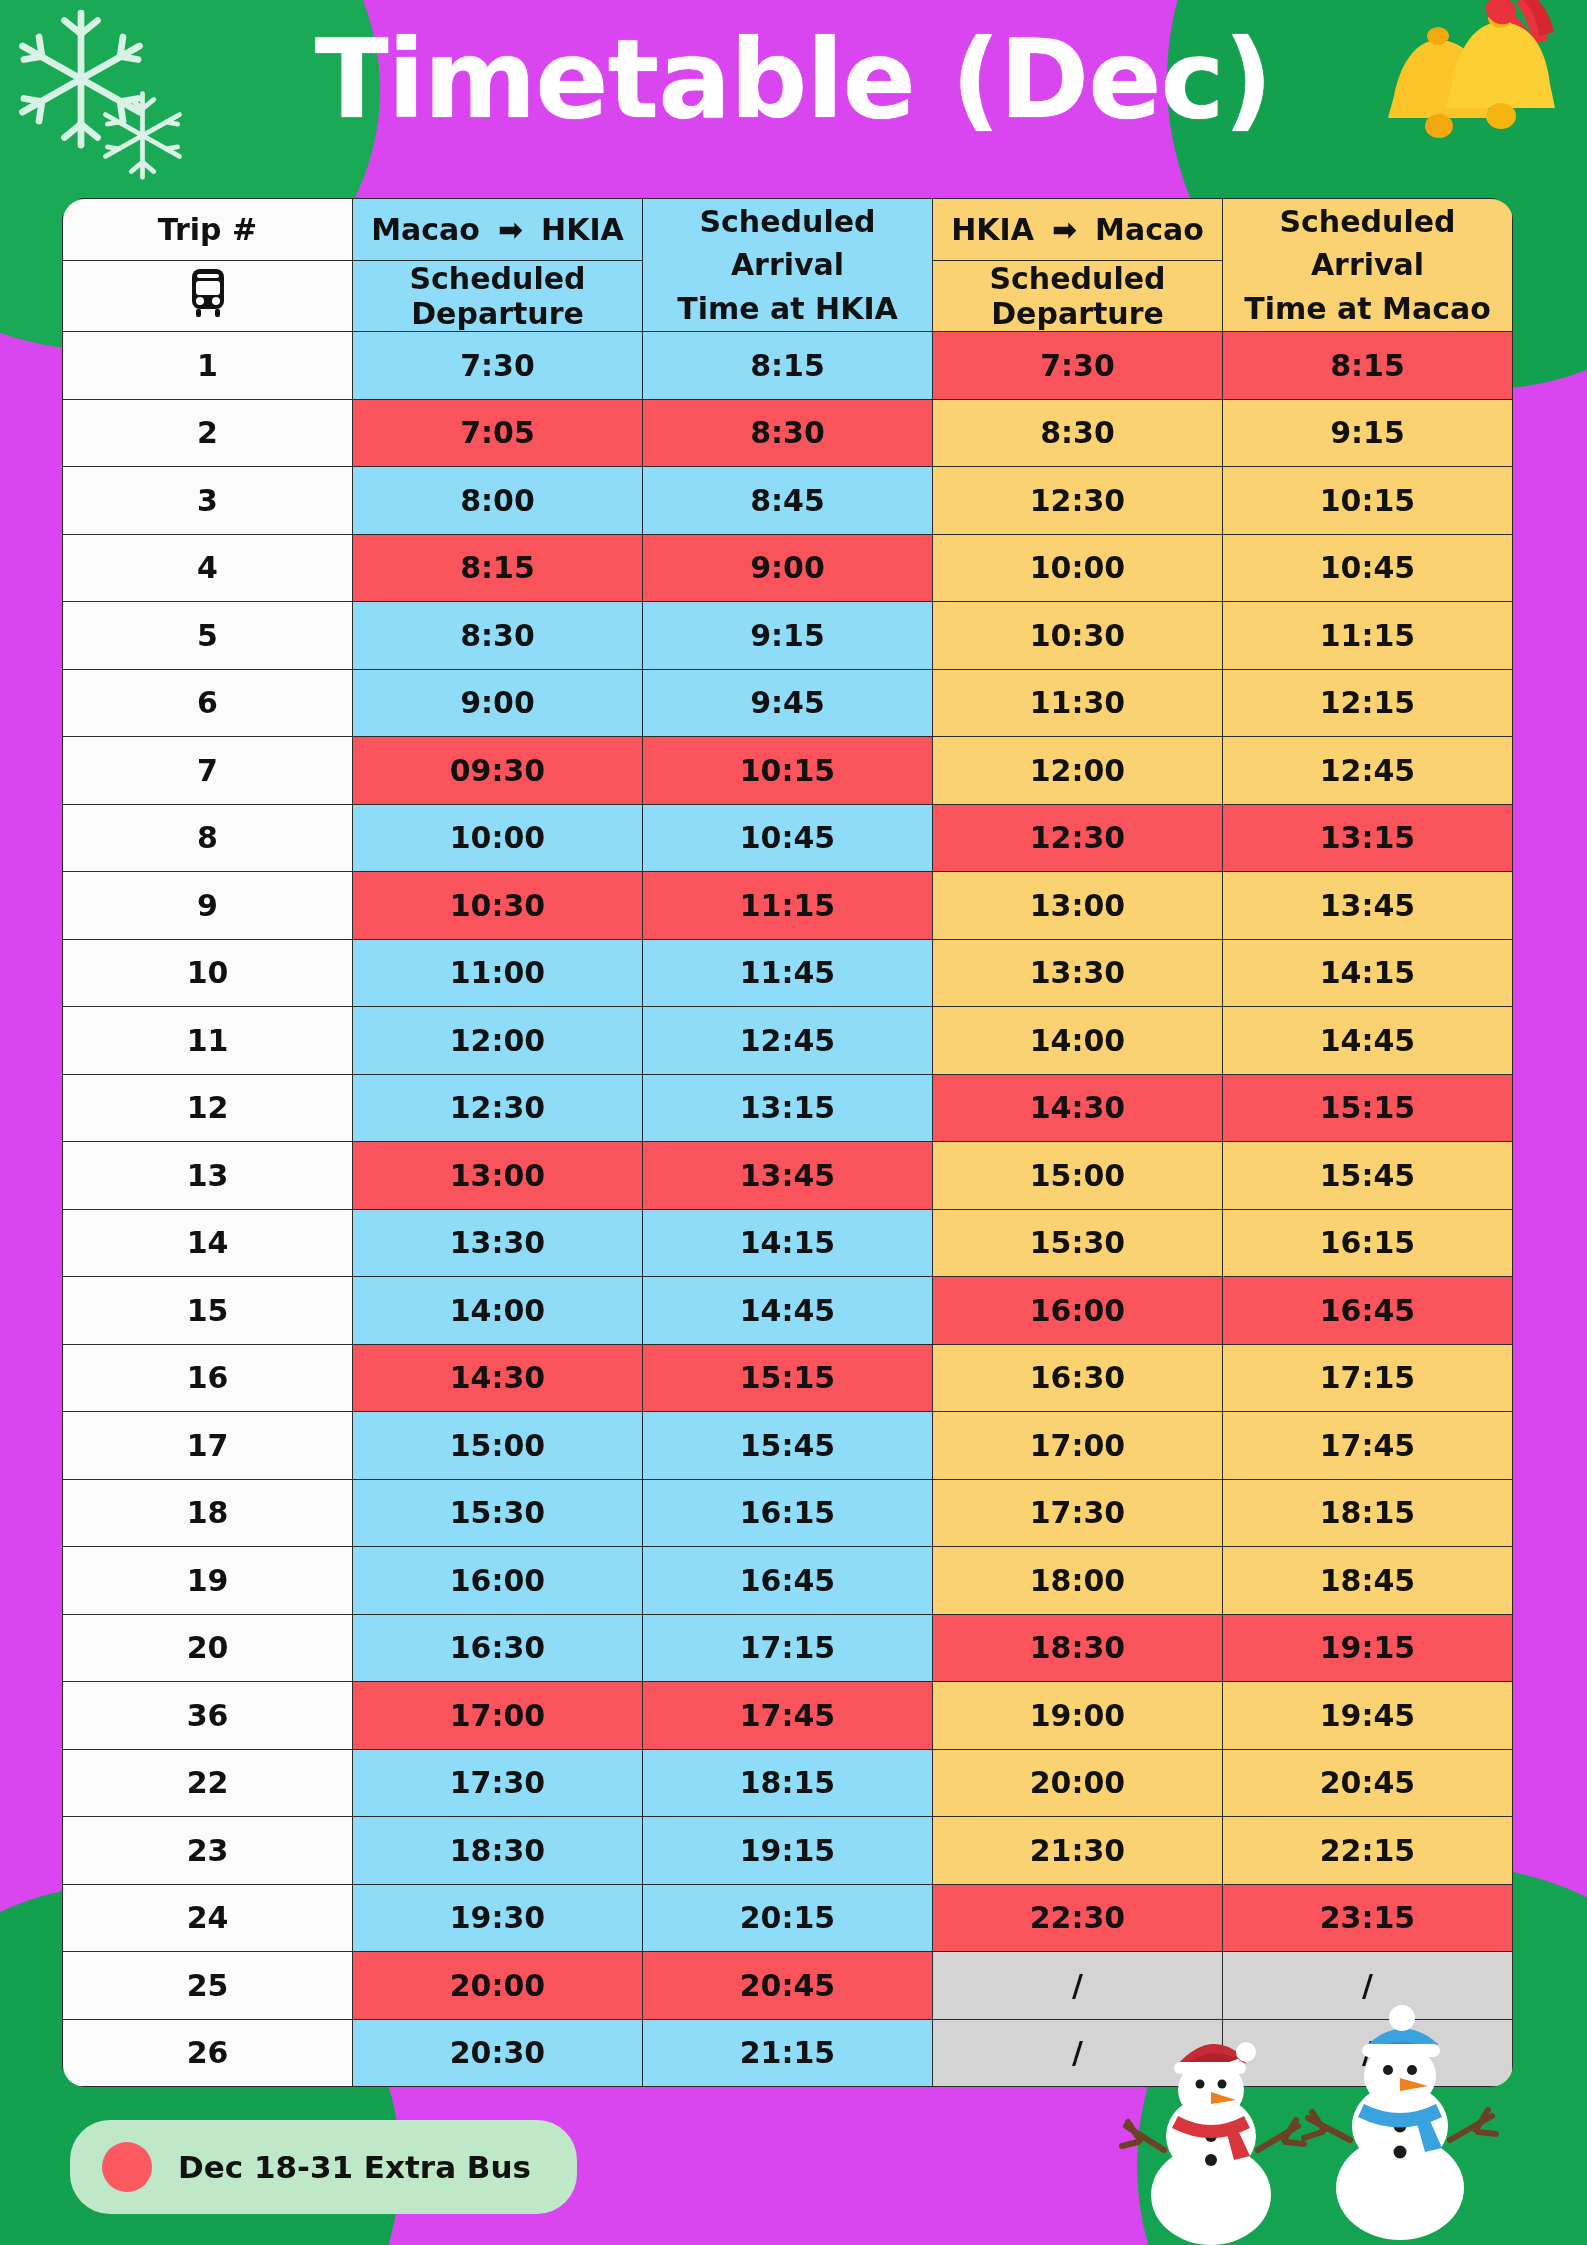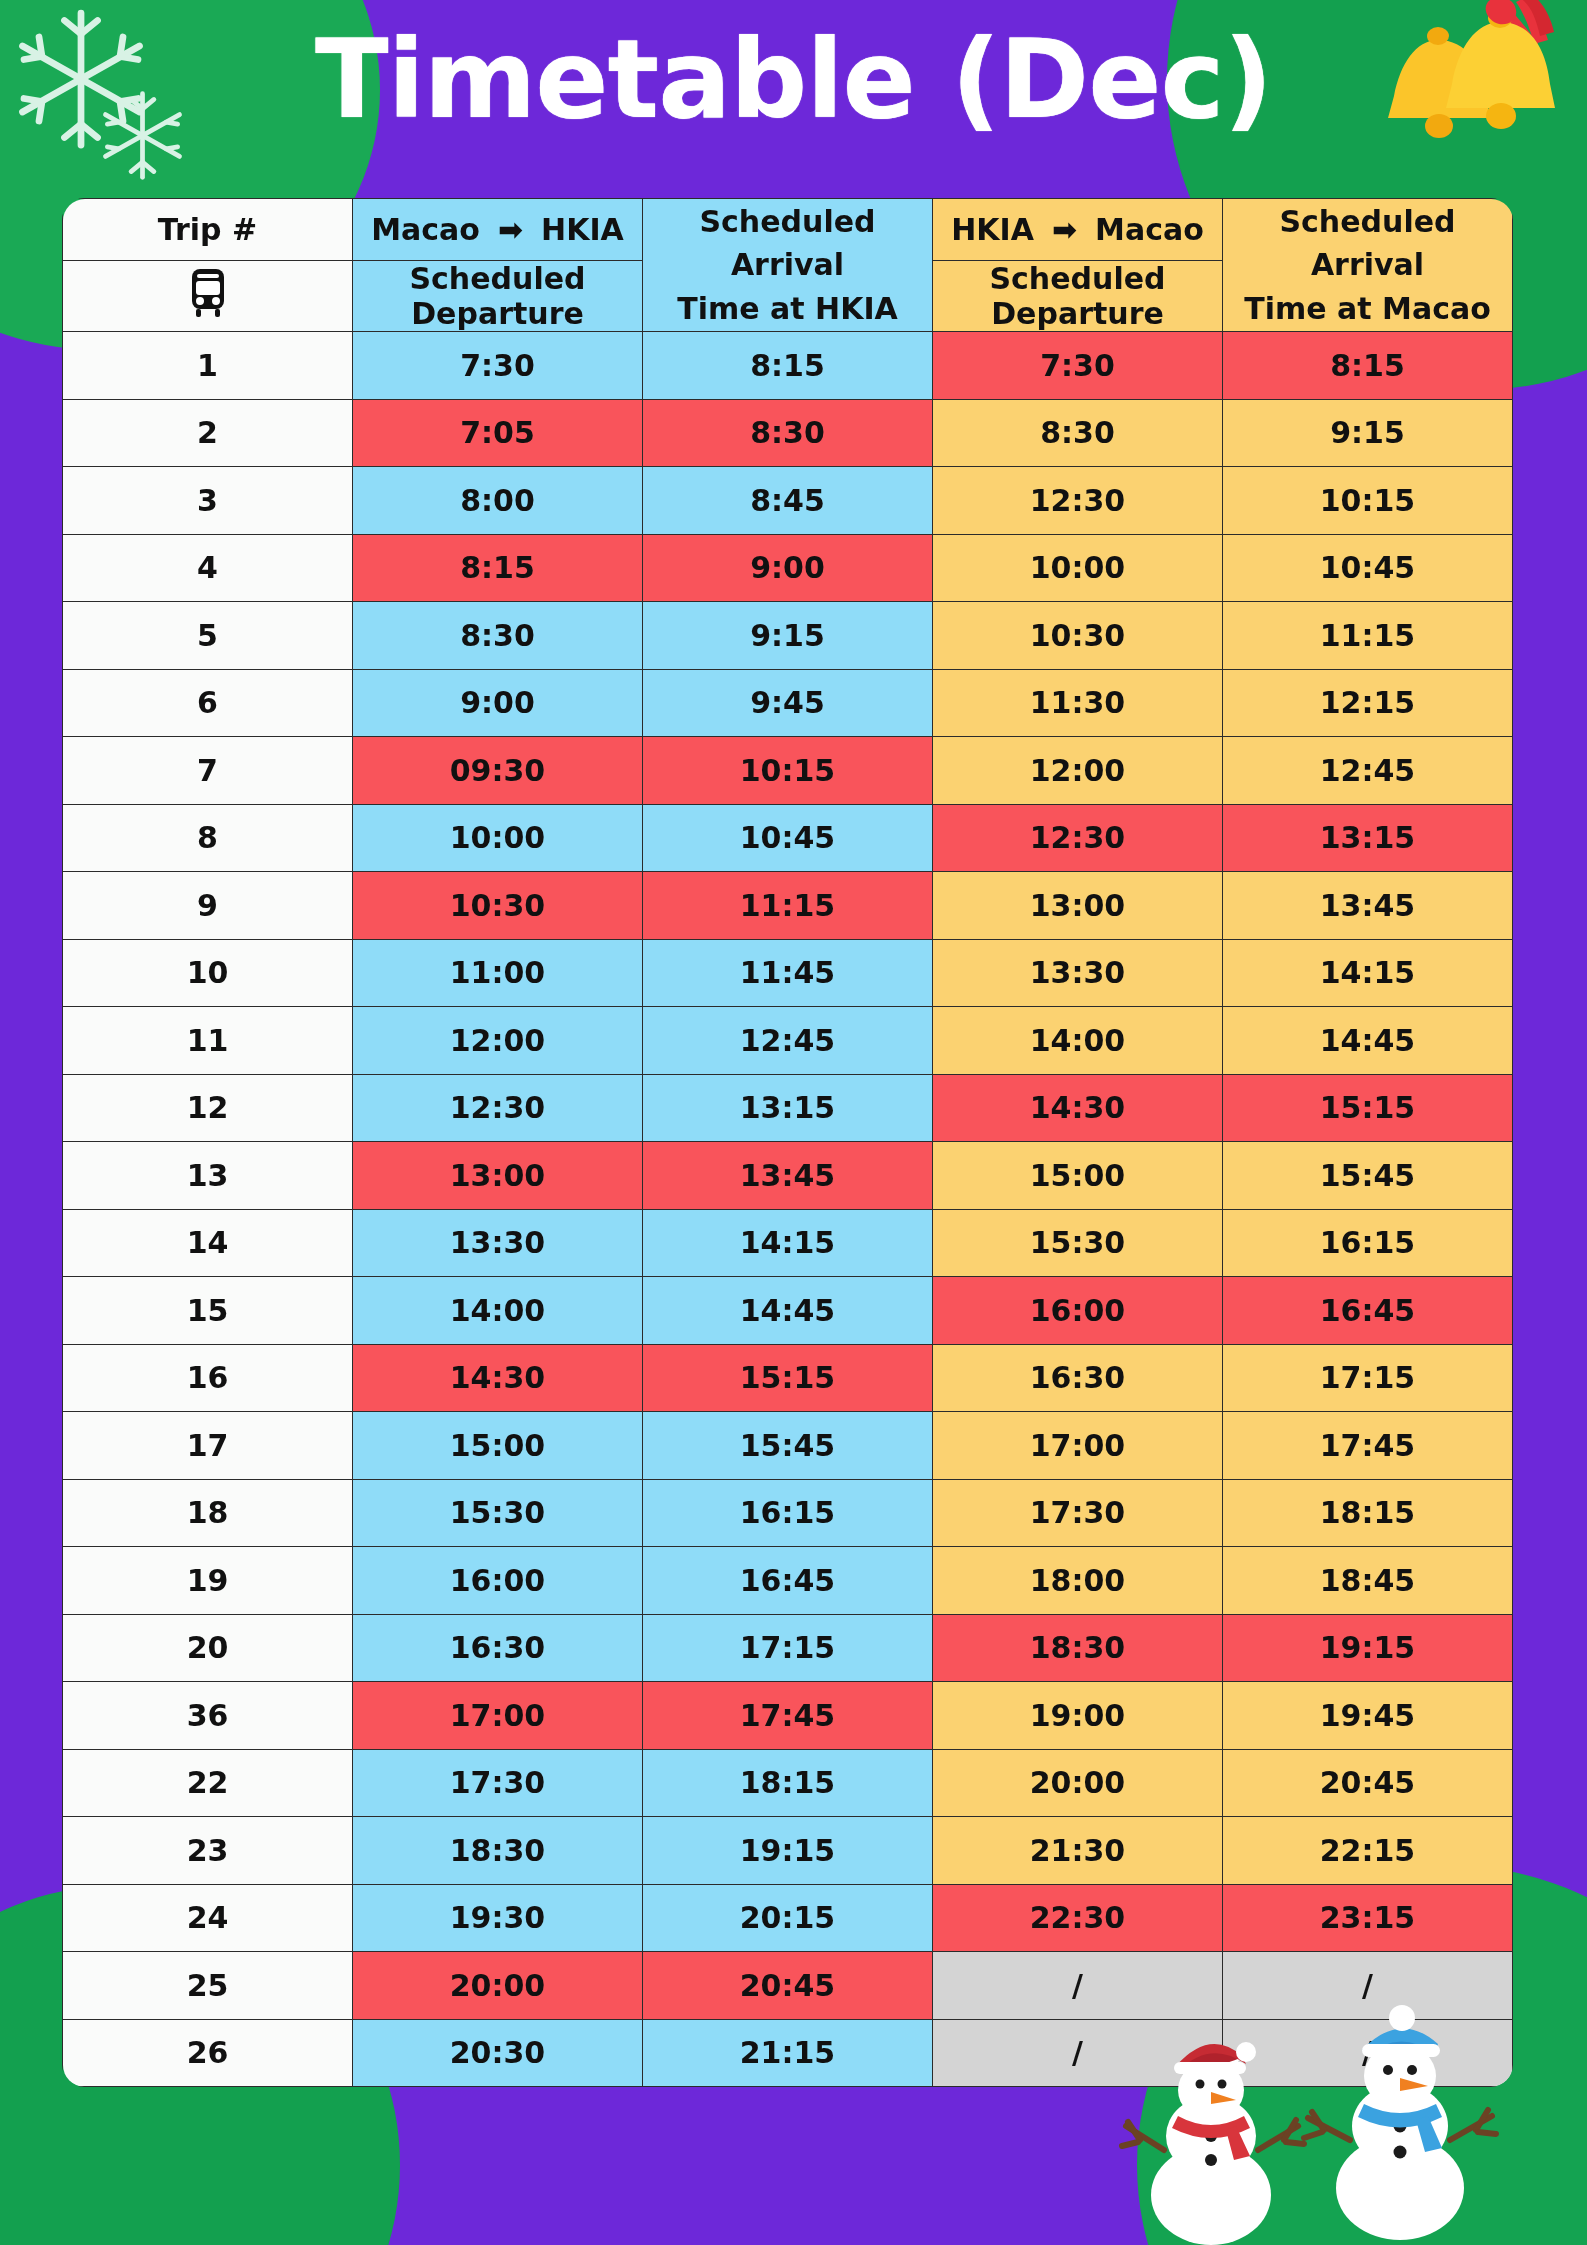--- a/index.html
+++ b/index.html
@@ -5,21 +5,21 @@
   * { box-sizing: border-box; margin:0; padding:0; }
   html,body{
     width:1587px; height:2245px;
     background:#13974a;
     font-family:"Liberation Sans", sans-serif;
     overflow:hidden;
   }
   #page{
     position:relative;
     width:1587px; height:2245px;
-    background:#6d28d9;
+    background:#d946ef;
     overflow:hidden;
     padding-left:20px;
   }
   
   .corner-glow{
     position:absolute;
     border-radius:50%;
     background:#1aa955;
     pointer-events:none;
   }
@@ -497,14 +497,18 @@
       <circle cx="100" cy="152" r="6.5" fill="#1b1b1b"></circle>
       <path d="M64 104 q36 18 72 0 l6 13 q-42 21 -84 0 Z" fill="#3ba2e0"></path>
       <path d="M128 116 l14 32 l-17 4 l-9 -32 Z" fill="#3ba2e0"></path>
       <path d="M66 48 q34 -34 68 -4 q-34 12 -68 4 Z" fill="#2f8fd1"></path>
       <path d="M62 50 q38 -40 76 -6 l-4 10 q-34 -26 -68 2 Z" fill="#3ba2e0"></path>
       <circle cx="102" cy="18" r="13" fill="#ffffff"></circle>
       <rect x="62" y="44" width="78" height="13" rx="6.5" fill="#ffffff"></rect>
     </svg>
   </div>
 
+  <div class="legend">
+    <div class="legend-dot" style="background: rgb(250, 90, 96);"></div>
+    <div class="legend-label">Dec 18-31 Extra Bus</div>
+  </div>
 
 </div>
 
 </body></html>

